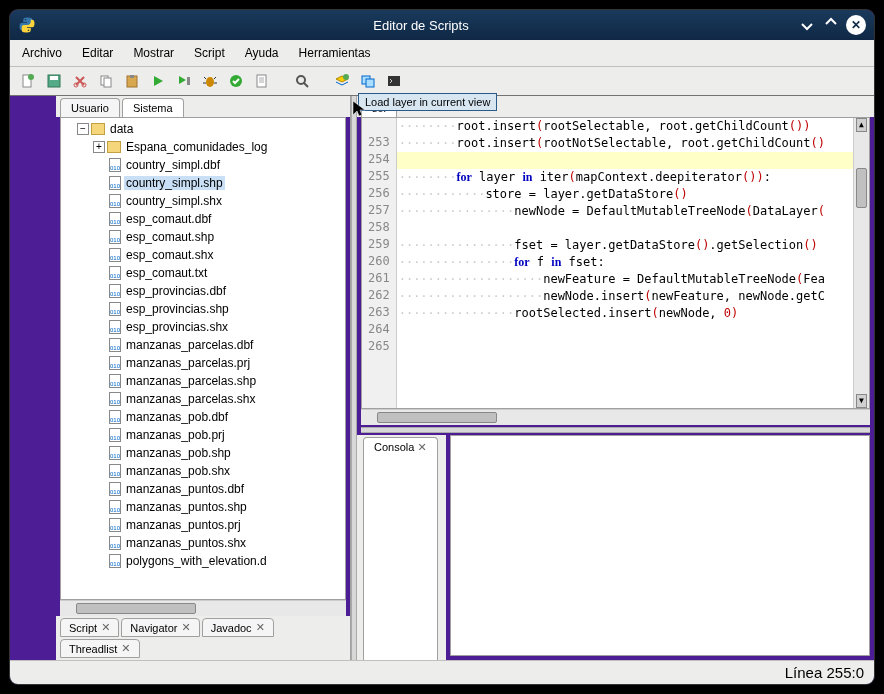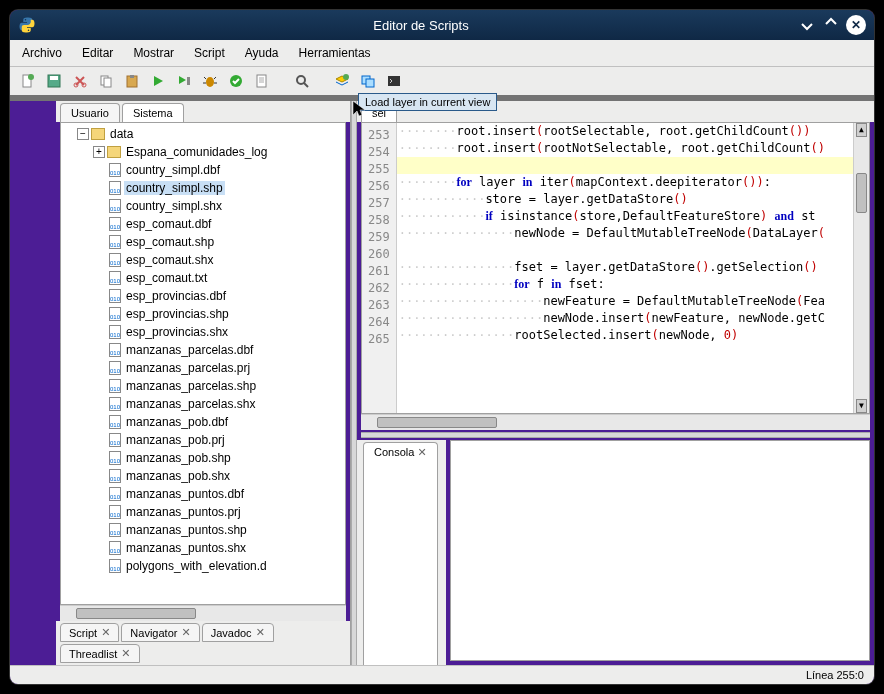--- a/index.html
+++ b/index.html
@@ -6,21 +6,21 @@
 body { font-family: sans-serif; font-size: 12px; background: #000; display: flex; align-items: center; justify-content: center; height: 694px; width: 884px; }
 .window { width: 864px; height: 674px; background: #4c1d95; border-radius: 8px; overflow: hidden; display: flex; flex-direction: column; box-shadow: 0 0 0 1px #333; }
 .titlebar { background: linear-gradient(#1a3a5c, #0f2845); color: #fff; height: 30px; display: flex; align-items: center; padding: 0 8px; }
 .titlebar-icon { width: 18px; height: 18px; margin-right: 8px; }
 .titlebar-title { flex: 1; text-align: center; font-size: 13px; }
 .titlebar-btns { display: flex; gap: 6px; }
 .titlebar-btn { width: 18px; height: 18px; display: flex; align-items: center; justify-content: center; color: #fff; cursor: pointer; }
 .close-btn { background: #fff; color: #0f2845; border-radius: 50%; width: 20px; height: 20px; font-weight: bold; }
 .menubar { background: #ededec; border-bottom: 1px solid #c0c0c0; padding: 4px 8px; display: flex; gap: 12px; }
 .menubar span { cursor: pointer; padding: 2px 4px; }
-.toolbar { background: #ededec; border-bottom: 6px solid #737373; padding: 4px 8px; display: flex; gap: 6px; align-items: flex-end; position: relative; }
+.toolbar { background: #ededec; border-bottom: 1px solid #737373; padding: 4px 8px; display: flex; gap: 6px; align-items: flex-end; position: relative; }
 .tool-btn { width: 20px; height: 20px; display: flex; align-items: center; justify-content: center; cursor: pointer; position: relative; }
 .tooltip { position: absolute; background: #d8e6f2; border: 1px solid #2a5a8a; padding: 2px 6px; font-size: 11px; white-space: nowrap; z-index: 100; left: 348px; top: 26px; }
 .main { flex: 1; display: flex; overflow: hidden; margin-left: 46px; }
 .left-panel { width: 295px; display: flex; flex-direction: column; border-right: 1px solid #a0a0a0; }
 .right-panel { flex: 1; display: flex; flex-direction: column; }
 .tabs-top { display: flex; padding: 2px 4px 0; background: #ededec; }
 .tab { padding: 3px 10px; border: 1px solid #a0a0a0; border-bottom: none; background: #f5f5f5; border-radius: 4px 4px 0 0; margin-right: 2px; cursor: pointer; font-size: 11px; }
 .tab.active { background: #fff; }
 .tree-panel { flex: 1; background: #fff; border: 1px solid #a0a0a0; margin: 0 4px; overflow: auto; }
 .tree { padding: 2px; }
@@ -32,41 +32,41 @@
 .tree-exp { width: 12px; text-align: center; font-size: 10px; border: 1px solid #888; background: #fff; margin-right: 2px; line-height: 10px; }
 .folder-icon { width: 14px; height: 12px; background: #f5d67a; border: 1px solid #c0a040; margin-right: 3px; }
 .file-icon { width: 12px; height: 14px; background: #fff; border: 1px solid #888; margin-right: 3px; position: relative; font-size: 6px; color: #06c; display: flex; align-items: flex-end; justify-content: center; }
 .file-icon::after { content: "010"; }
 .tree-label { padding: 0 2px; }
 .tabs-bottom { display: flex; flex-wrap: wrap; padding: 2px 4px; background: #ededec; gap: 2px; }
 .tab-b { padding: 2px 8px; border: 1px solid #a0a0a0; background: #f5f5f5; border-radius: 4px 4px 0 0; cursor: pointer; font-size: 11px; display: flex; align-items: center; gap: 4px; }
 .tab-close { cursor: pointer; color: #666; }
 .code-tabs { display: flex; padding: 2px 4px 0; background: #ededec; }
 .code-area { flex: 1; display: flex; background: #fff; border: 1px solid #a0a0a0; margin: 0 4px; overflow: hidden; font-family: "DejaVu Sans Mono", monospace; font-size: 12px; position: relative; }
-.gutter { background: #f0f0f0; border-right: 1px solid #ccc; padding: 4px 6px; text-align: right; color: #888; }
+.gutter { background: #f0f0f0; border-right: 1px solid #ccc; padding: 16px 6px; text-align: right; color: #888; }
 .gutter div { height: 17px; line-height: 17px; }
 .code-lines { flex: 1; overflow: hidden; }
 .code-line { height: 17px; line-height: 17px; white-space: pre; padding-left: 2px; }
 .code-line.hl { background: #ffffc8; }
 .kw { color: #0000c0; font-weight: bold; font-family: Liberation Serif, serif; }
 .paren { color: #c00000; }
 .num { color: #c00000; }
 .ws { color: #ccc; }
 .scrollbar-v { width: 16px; background: #e8e8e8; border-left: 1px solid #ccc; position: relative; }
 .scroll-thumb { position: absolute; left: 2px; right: 2px; top: 50px; height: 40px; background: #c0c0c0; border: 1px solid #888; border-radius: 2px; }
 .scroll-arrow { position: absolute; left: 2px; right: 2px; height: 14px; background: #d0d0d0; border: 1px solid #888; font-size: 8px; text-align: center; line-height: 12px; }
 .scroll-arrow.up { top: 0; }
 .scroll-arrow.down { bottom: 0; }
 .hscroll { height: 16px; background: #e8e8e8; border-top: 1px solid #ccc; margin: 0 4px; position: relative; }
 .hscroll-thumb { position: absolute; top: 2px; bottom: 2px; left: 16px; width: 120px; background: #c0c0c0; border: 1px solid #888; border-radius: 2px; }
 .mid-tabs { display: flex; padding: 2px 6px 0; background: #ededec; }
 .console-section { display: flex; flex-direction: row; height: 225px; }
 .console-tabs { display: flex; padding: 2px 6px 0; background: #ededec; }
 .console-body { flex: 1; background: #fff; border: 1px solid #a0a0a0; margin: 0 4px 4px; }
-.statusbar { background: #ededec; border-top: 1px solid #c0c0c0; padding: 3px 10px; text-align: right; font-size: 11px; }
+.statusbar { background: #ededec; border-top: 1px solid #c0c0c0; padding: 3px 10px; text-align: right; font-size: 15px; }
 .cursor-ptr { position: absolute; left: 352px; top: 100px; z-index: 200; pointer-events: none; }
 .splitter { width: 6px; background: #d8d8d8; cursor: col-resize; border-left: 1px solid #aaa; border-right: 1px solid #aaa; }
 .hsplitter { height: 6px; background: #d8d8d8; cursor: row-resize; border-top: 1px solid #aaa; border-bottom: 1px solid #aaa; margin: 2px 4px; }
 </style>
 </head>
 <body>
 
 <div class="window">
   <div class="titlebar">
     <svg class="titlebar-icon" viewBox="0 0 24 24">
@@ -282,25 +282,25 @@
             <div class="tree-row file">
               <span class="file-icon"></span>
               <span class="tree-label">manzanas_pob.shx</span>
             </div>
             <div class="tree-row file">
               <span class="file-icon"></span>
               <span class="tree-label">manzanas_puntos.dbf</span>
             </div>
             <div class="tree-row file">
               <span class="file-icon"></span>
+              <span class="tree-label">manzanas_puntos.shp</span>
+            </div>
+            <div class="tree-row file">
+              <span class="file-icon"></span>
               <span class="tree-label">manzanas_puntos.prj</span>
-            </div>
-            <div class="tree-row file">
-              <span class="file-icon"></span>
-              <span class="tree-label">manzanas_puntos.shp</span>
             </div>
             <div class="tree-row file">
               <span class="file-icon"></span>
               <span class="tree-label">manzanas_puntos.shx</span>
             </div>
             <div class="tree-row file">
               <span class="file-icon"></span>
               <span class="tree-label">polygons_with_elevation.d</span>
             </div>
           </div>
@@ -337,21 +337,20 @@
             <div>263</div>
             <div>264</div>
             <div>265</div>
           </div>
         <div class="code-lines" id="codeLines">
             <div class="code-line"><span class="ws">········</span>root.insert<span class="paren">(</span>rootSelectable, root.getChildCount<span class="paren">())</span></div>
             <div class="code-line"><span class="ws">········</span>root.insert<span class="paren">(</span>rootNotSelectable, root.getChildCount<span class="paren">()</span></div>
             <div class="code-line hl"></div>
             <div class="code-line"><span class="ws">········</span><span class="kw">for</span> layer <span class="kw">in</span> iter<span class="paren">(</span>mapContext.deepiterator<span class="paren">())</span>:</div>
             <div class="code-line"><span class="ws">············</span>store = layer.getDataStore<span class="paren">()</span></div>
-            <div class="code-line"><span class="ws">············</span><span class="kw">if</span> isinstance<span class="paren">(</span>store,DefaultFeatureStore<span class="paren">)</span> <span class="kw">and</span> st</div>
             <div class="code-line"><span class="ws">················</span>newNode = DefaultMutableTreeNode<span class="paren">(</span>DataLayer<span class="paren">(</span></div>
             <div class="code-line"></div>
             <div class="code-line"><span class="ws">················</span>fset = layer.getDataStore<span class="paren">()</span>.getSelection<span class="paren">()</span></div>
             <div class="code-line"><span class="ws">················</span><span class="kw">for</span> f <span class="kw">in</span> fset:</div>
             <div class="code-line"><span class="ws">····················</span>newFeature = DefaultMutableTreeNode<span class="paren">(</span>Fea</div>
             <div class="code-line"><span class="ws">····················</span>newNode.insert<span class="paren">(</span>newFeature, newNode.getC</div>
             <div class="code-line"><span class="ws">················</span>rootSelected.insert<span class="paren">(</span>newNode, <span class="num">0</span><span class="paren">)</span></div>
           </div>
         <div class="scrollbar-v">
           <div class="scroll-arrow up">▲</div>

